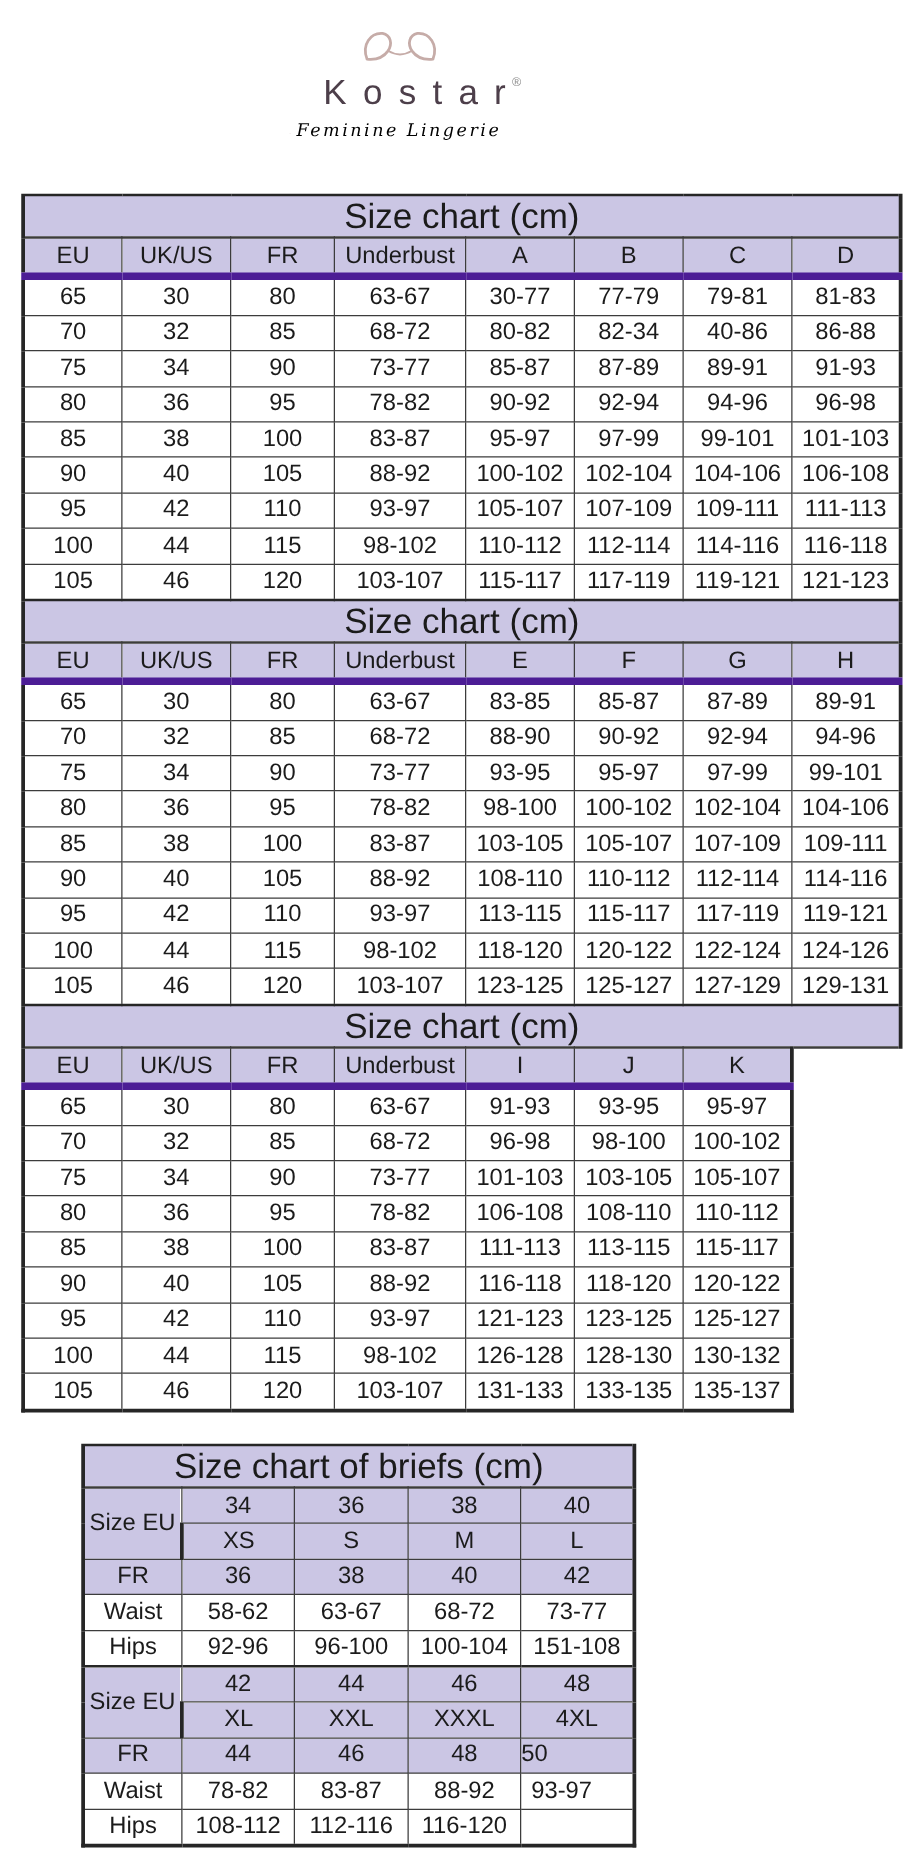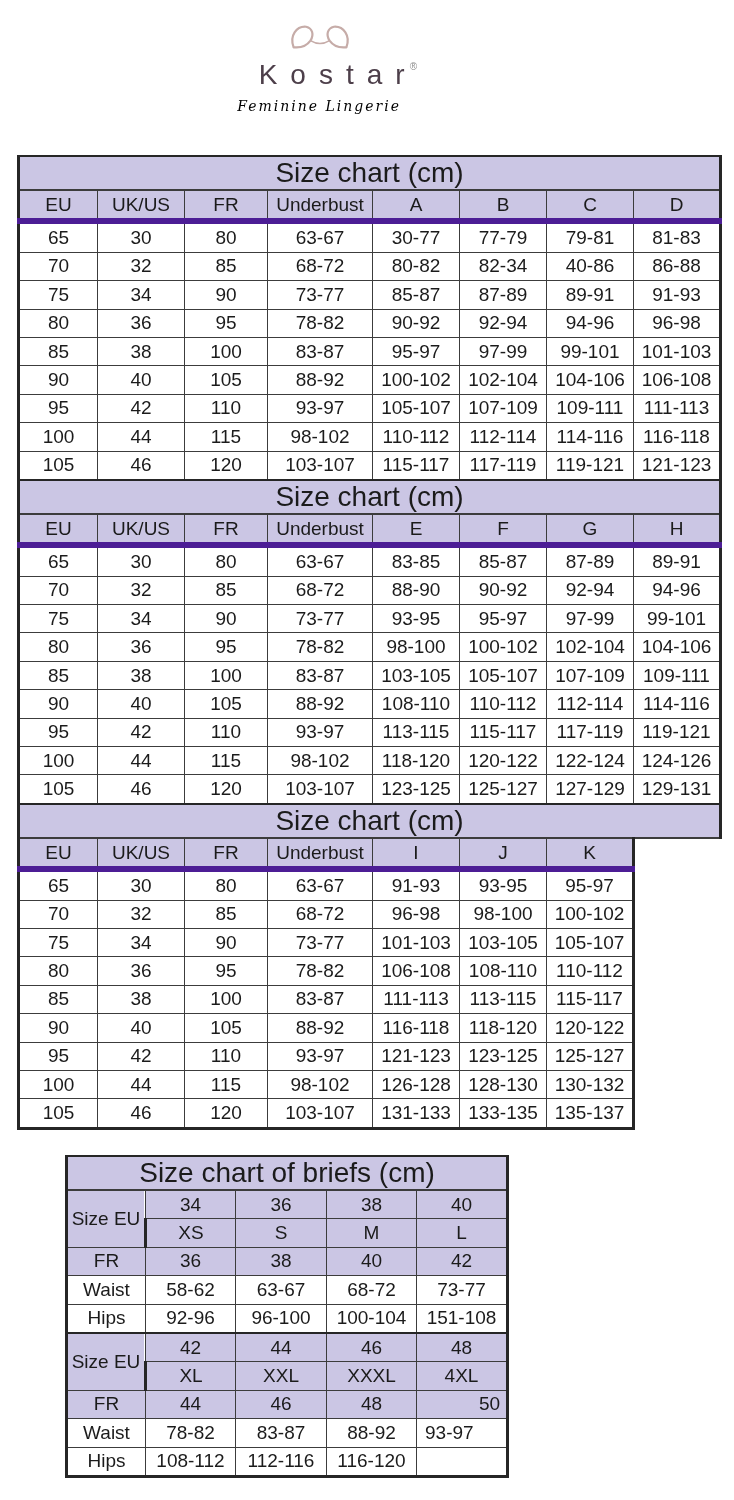--- a/index.html
+++ b/index.html
@@ -24,21 +24,21 @@
     height:27.4px;padding:0;text-align:center;font-size:19px;color:#1b1b1b;
     border:1px solid #3c3c3c;background:#ffffff;overflow:hidden;white-space:nowrap;
   }
   td.lav{background:#cbc6e4;}
   td.banner{font-size:28px;border-top:2px solid #262626;border-bottom:2px solid #3c3c3c;}
   td.head{border-bottom:6px solid #4c1d95;}
   tr td:first-child{border-left:3px solid #262626;}
   tr td.edge-r{border-right:3px solid #262626;}
   tr.row-last td{border-bottom:3px solid #262626;}
   td.sect{border-top:2px solid #262626;}
-  td.al-right{text-align:right;padding-right:6px;}
+  td.al-right{text-align:left;padding-right:6px;}
   td.al-left{text-align:left;padding-left:8px;}
 </style>
 </head>
 <body>
 
 <div>
 
   <header class="logo">
     <svg class="bra-svg" width="66" height="30" viewBox="0 0 90 40">
       <g fill="none" stroke="#c6aca8" stroke-width="3" stroke-linecap="round">

